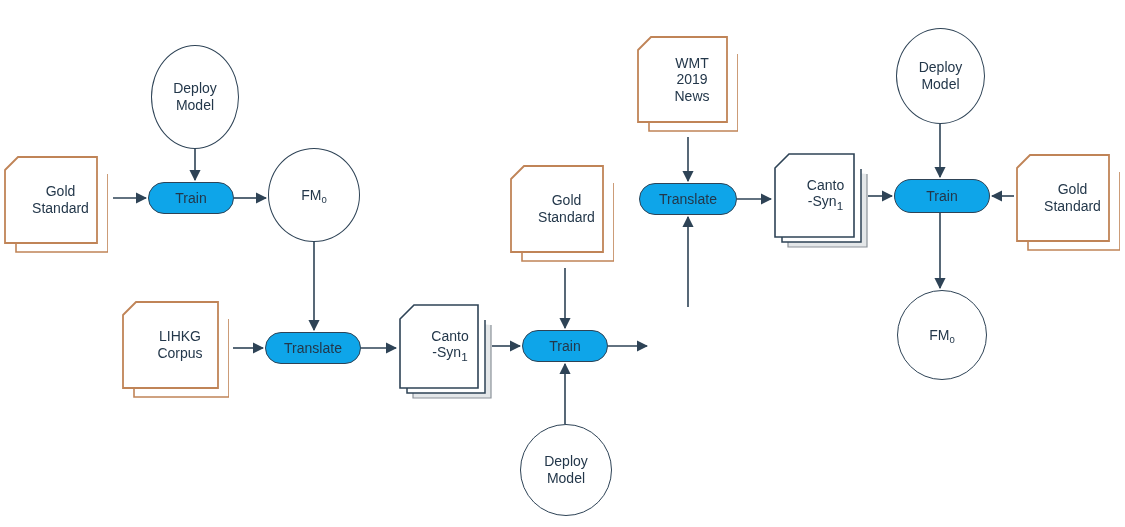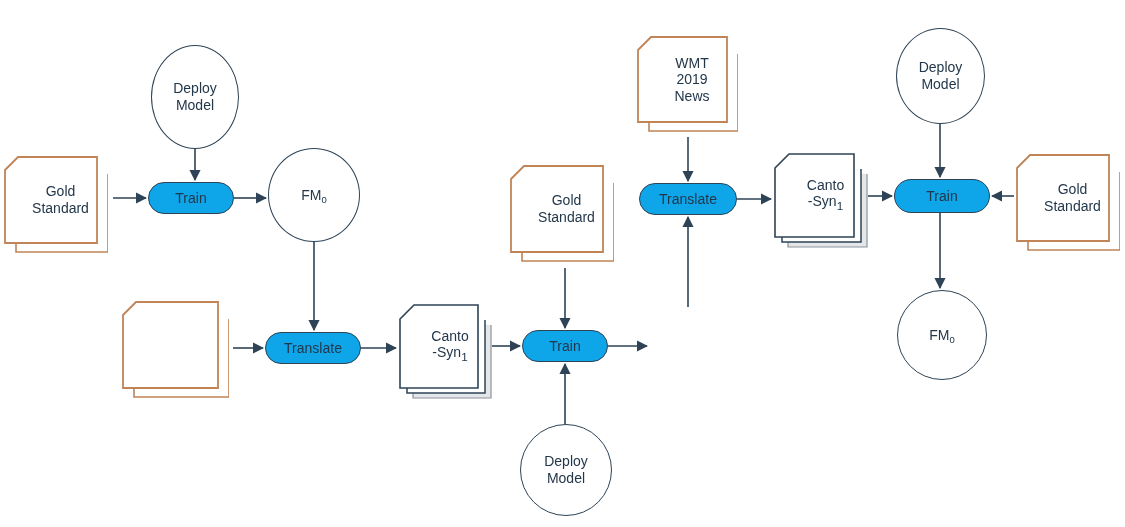--- a/index.html
+++ b/index.html
@@ -158,20 +158,24 @@
     <span class="lbl">
       <span>FM</span><sub>0</sub>
     </span>
   </div>
 
   <div class="node doc" style="left:122px; top:297px; width:107px; height:104px;">
     <svg class="doc-svg" viewBox="0 0 107 104" preserveAspectRatio="none">
       <path d="M12 14 L12 100 L107 100 L107 22" fill="#ffffff" stroke="#c08457" stroke-width="1.6"></path>
       <path d="M1 18 L14 5 L96 5 L96 91 L1 91 Z" fill="#ffffff" stroke="#c08457" stroke-width="1.8"></path>
     </svg>
+    <span class="doc-label">
+      <span>LIHKG</span><br>
+      <span>Corpus</span>
+    </span>
   </div>
 
   <div class="node process" style="left:265px; top:332px; width:96px; height:32px;">
     <span class="lbl">Translate</span>
   </div>
 
   <div class="node doc" style="left:399px; top:301px; width:93px; height:98px;">
     <svg class="doc-svg" viewBox="0 0 93 98" preserveAspectRatio="none">
       <path d="M14 16 L14 97 L92 97 L92 24" fill="#e4e7e9" stroke="#8b9299" stroke-width="1.2"></path>
       <path d="M8 13 L8 92 L86 92 L86 19" fill="#ffffff" stroke="#2e4356" stroke-width="1.5"></path>

